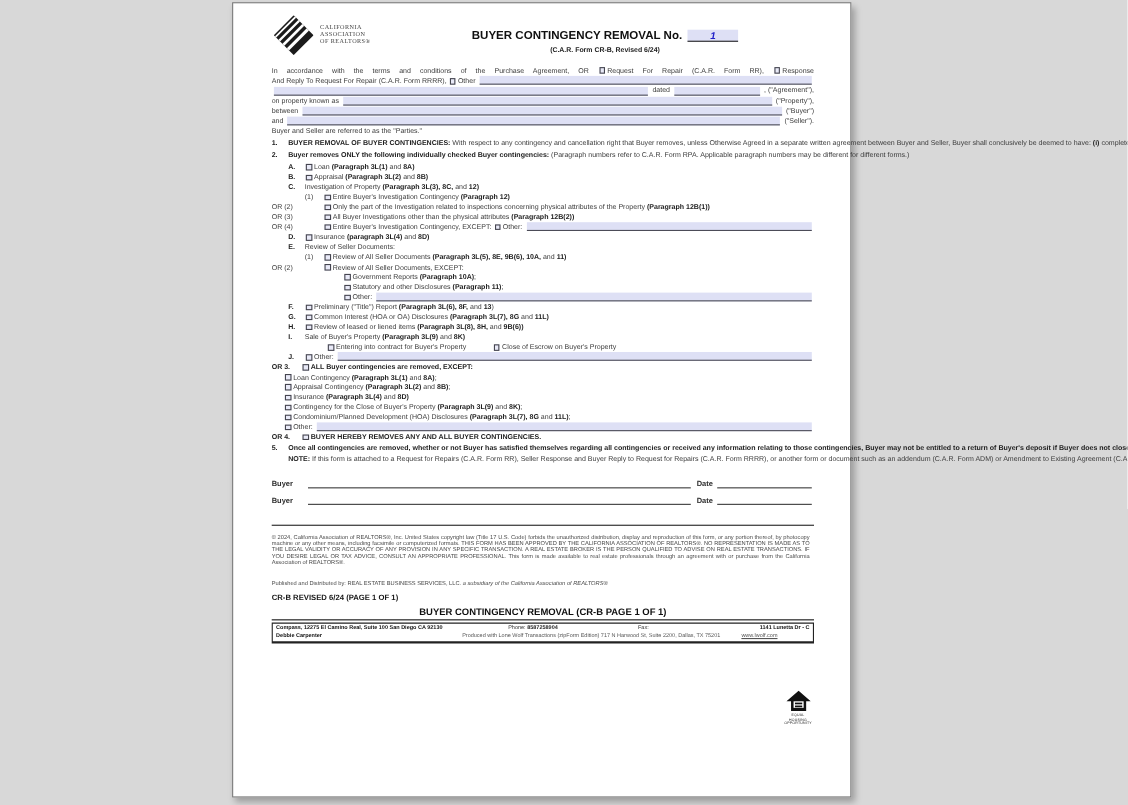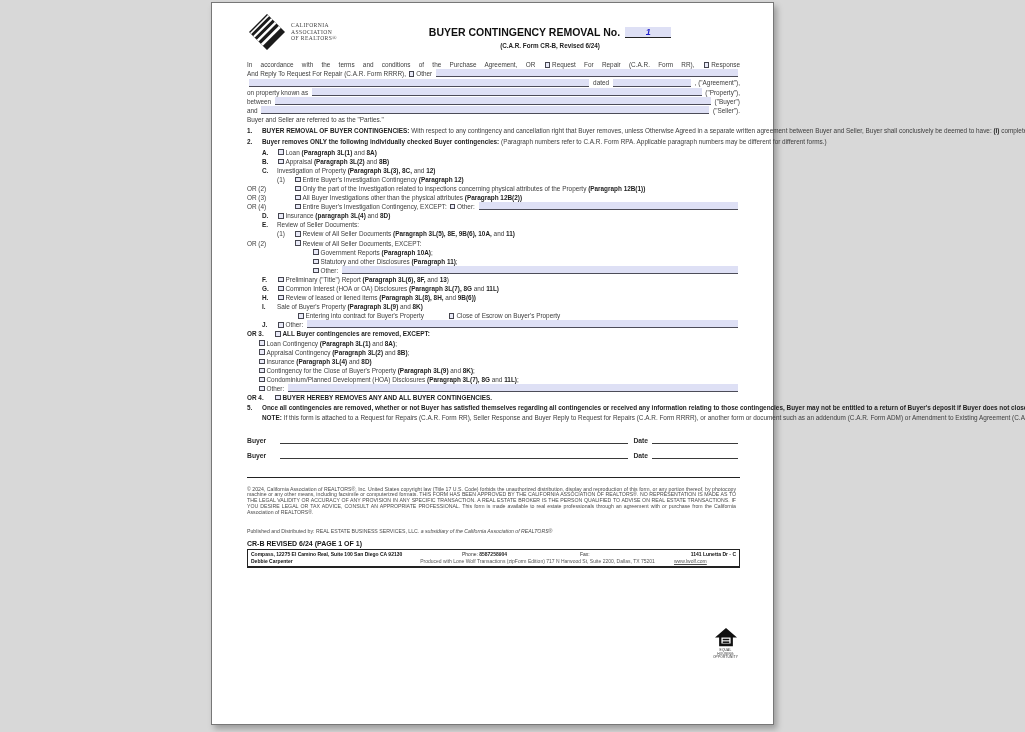--- a/index.html
+++ b/index.html
@@ -467,20 +467,21 @@
   <div class="footer-rule"></div>
 
   <div class="copyright just">© 2024, California Association of REALTORS®, Inc. United States copyright law (Title 17 U.S. Code) forbids the unauthorized distribution, display and reproduction of this form, or any portion thereof, by photocopy machine or any other means, including facsimile or computerized formats. THIS FORM HAS BEEN APPROVED BY THE CALIFORNIA ASSOCIATION OF REALTORS®. NO REPRESENTATION IS MADE AS TO THE LEGAL VALIDITY OR ACCURACY OF ANY PROVISION IN ANY SPECIFIC TRANSACTION. A REAL ESTATE BROKER IS THE PERSON QUALIFIED TO ADVISE ON REAL ESTATE TRANSACTIONS. IF YOU DESIRE LEGAL OR TAX ADVICE, CONSULT AN APPROPRIATE PROFESSIONAL. This form is made available to real estate professionals through an agreement with or purchase from the California Association of REALTORS®.</div>
 
   <div class="pub">
     <span>Published and Distributed by: REAL ESTATE BUSINESS SERVICES, LLC. </span><i>a subsidiary of the California Association of REALTORS®</i>
   </div>
 
   <div class="revision">CR-B REVISED 6/24 (PAGE 1 OF 1)</div>
 
+  <div class="bottom-title">BUYER CONTINGENCY REMOVAL (CR-B PAGE 1 OF 1)</div>
 
   <div class="office">
     <div class="r1">
       <span class="b1">Compass, 12275 El Camino Real, Suite 100 San Diego CA 92130</span>
       <span class="ph"><span>Phone:</span> <b>8587258904</b></span>
       <span class="fx">Fax:</span>
       <span class="rt">1141 Lunetta Dr - C</span>
     </div>
     <div class="r2">
       <span class="b1 w150">Debbie Carpenter</span>

